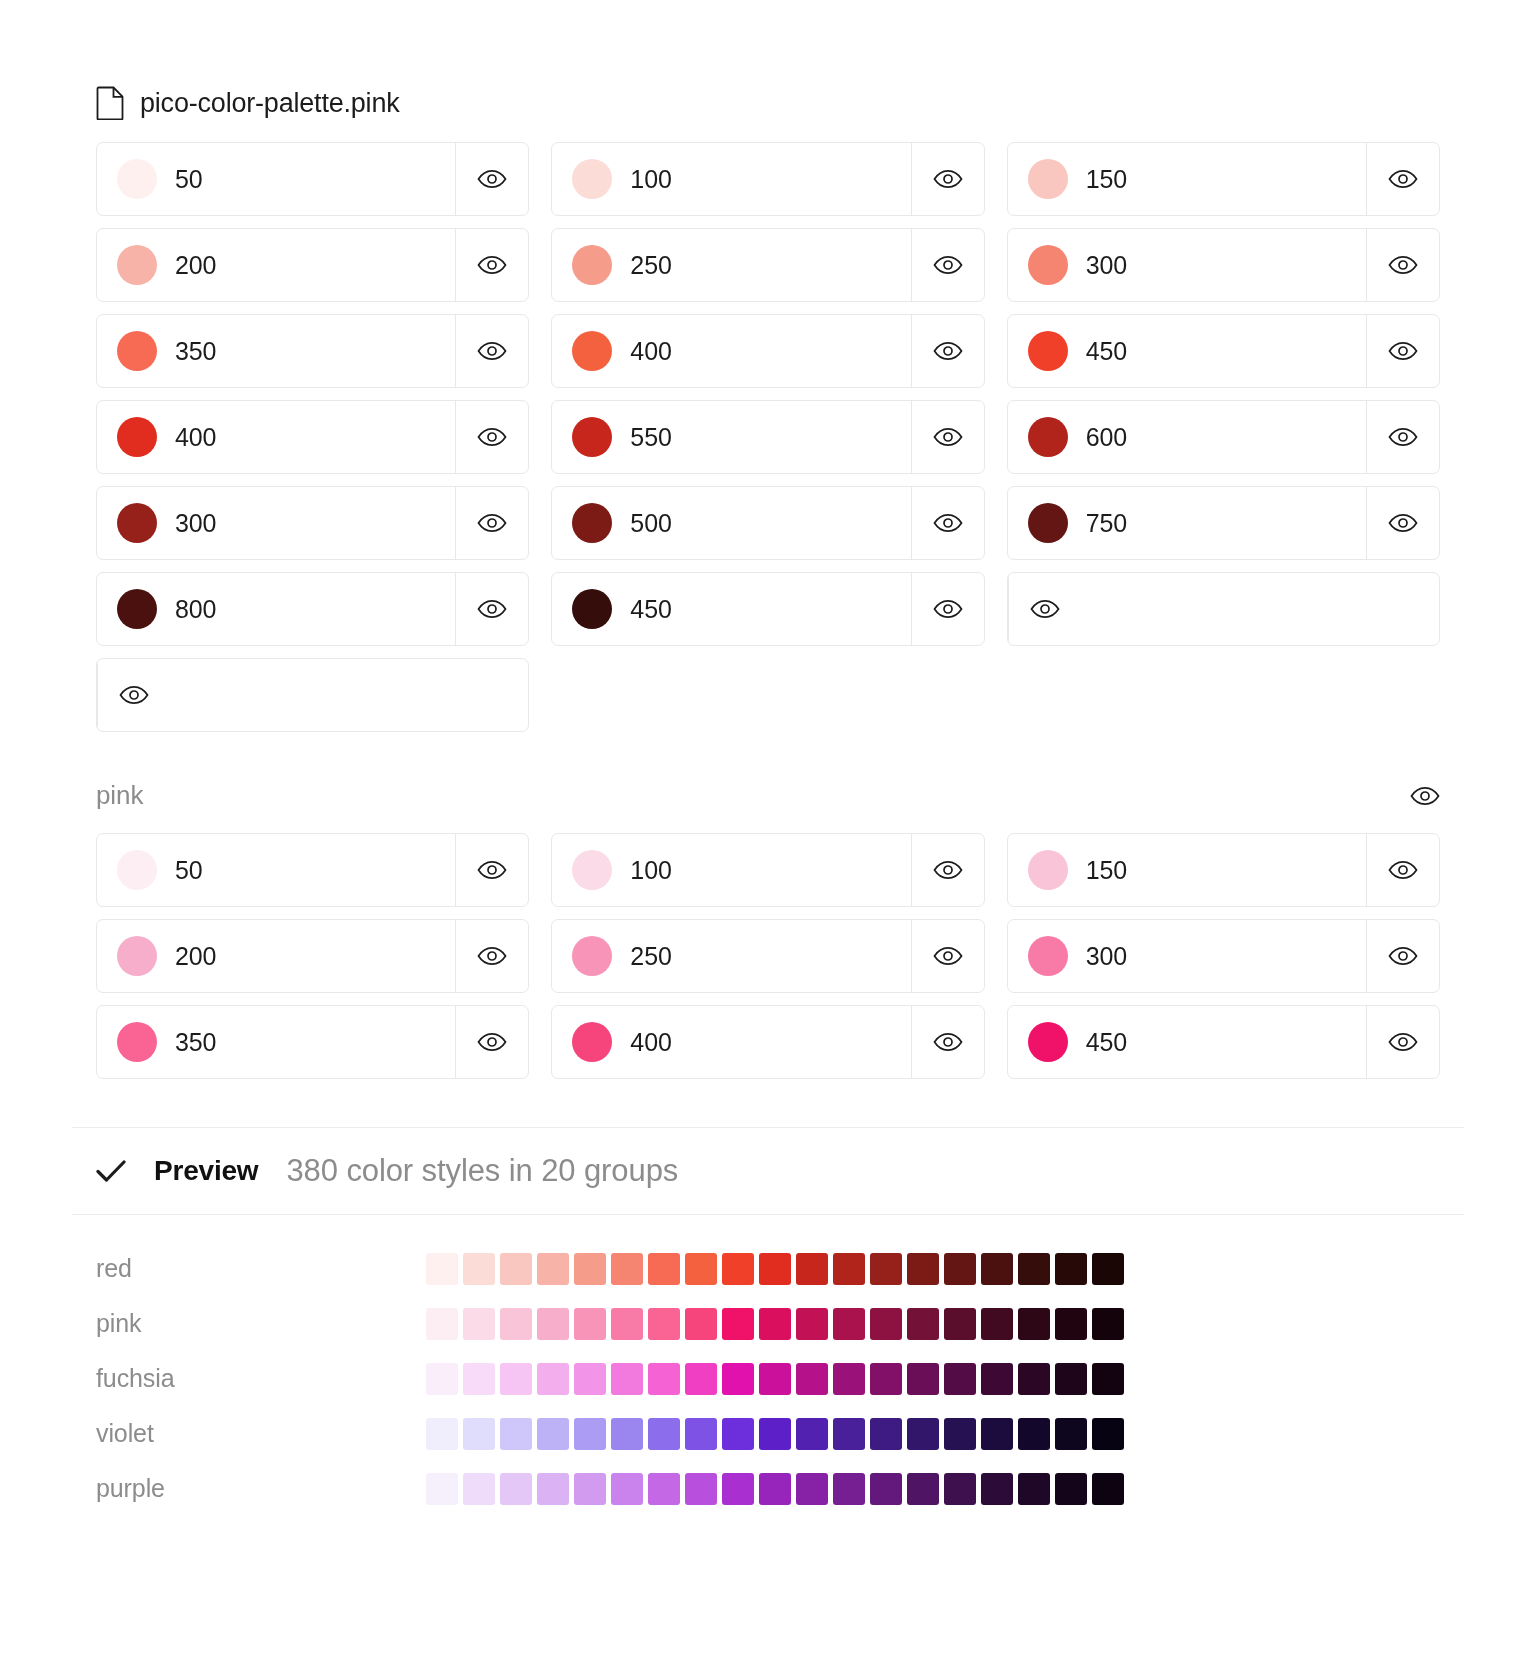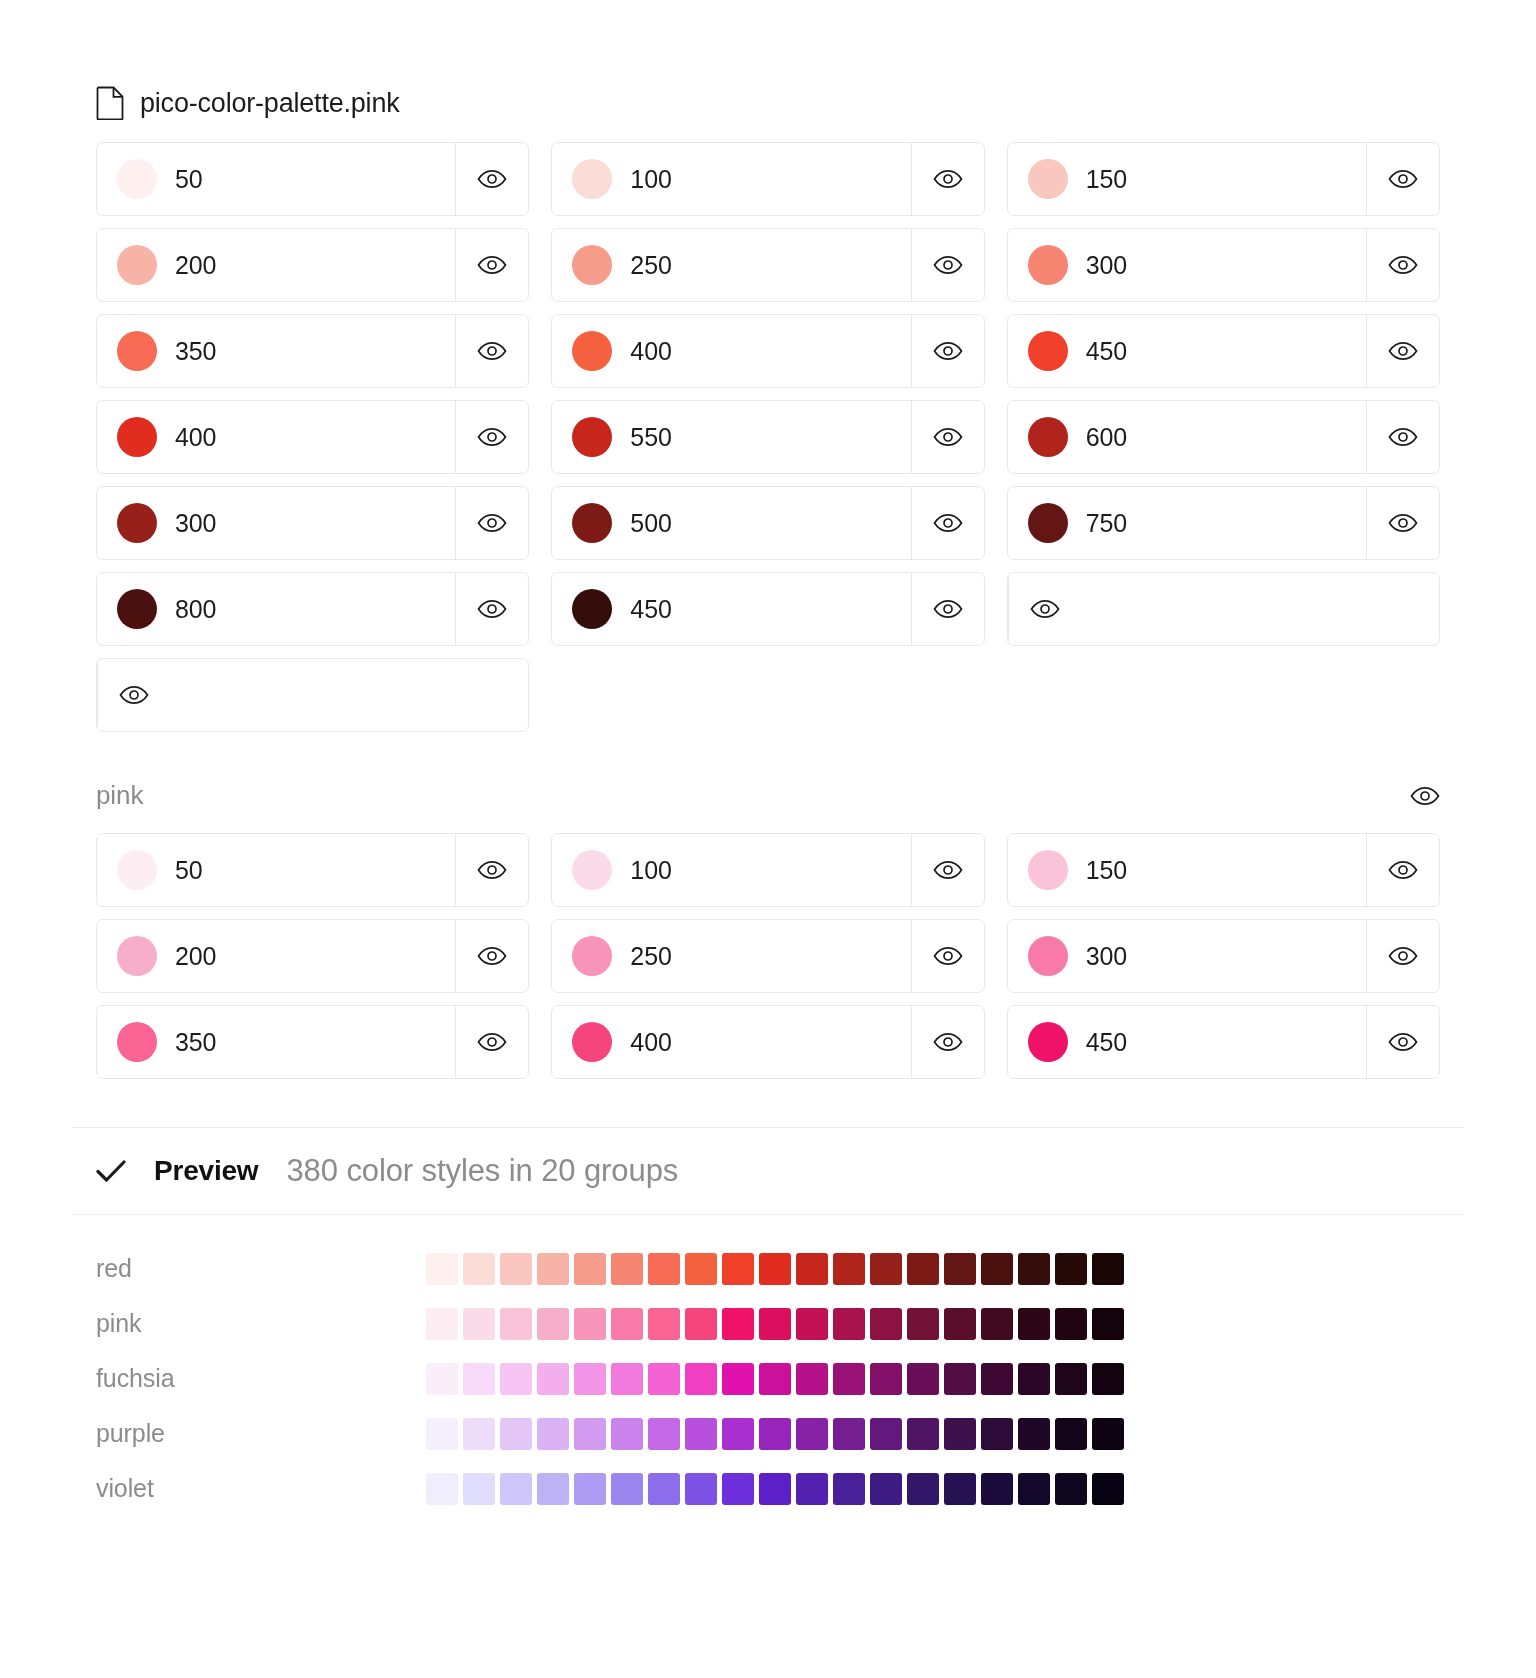--- a/index.html
+++ b/index.html
@@ -587,20 +587,44 @@
           <span class="chip" style="background: rgb(130, 16, 105);"></span>
           <span class="chip" style="background: rgb(106, 14, 87);"></span>
           <span class="chip" style="background: rgb(83, 12, 69);"></span>
           <span class="chip" style="background: rgb(61, 9, 52);"></span>
           <span class="chip" style="background: rgb(43, 7, 37);"></span>
           <span class="chip" style="background: rgb(30, 5, 26);"></span>
           <span class="chip" style="background: rgb(19, 3, 16);"></span>
         </span>
       </div>
       <div class="ramp-row">
+        <span class="ramp-name">violet</span>
+        <span class="ramp-chips">
+          <span class="chip" style="background: rgb(240, 238, 253);"></span>
+          <span class="chip" style="background: rgb(224, 220, 251);"></span>
+          <span class="chip" style="background: rgb(207, 199, 249);"></span>
+          <span class="chip" style="background: rgb(189, 178, 246);"></span>
+          <span class="chip" style="background: rgb(172, 156, 243);"></span>
+          <span class="chip" style="background: rgb(155, 133, 239);"></span>
+          <span class="chip" style="background: rgb(140, 109, 235);"></span>
+          <span class="chip" style="background: rgb(125, 82, 229);"></span>
+          <span class="chip" style="background: rgb(108, 47, 219);"></span>
+          <span class="chip" style="background: rgb(93, 31, 199);"></span>
+          <span class="chip" style="background: rgb(83, 33, 176);"></span>
+          <span class="chip" style="background: rgb(73, 32, 154);"></span>
+          <span class="chip" style="background: rgb(61, 27, 130);"></span>
+          <span class="chip" style="background: rgb(49, 22, 106);"></span>
+          <span class="chip" style="background: rgb(38, 17, 83);"></span>
+          <span class="chip" style="background: rgb(28, 12, 61);"></span>
+          <span class="chip" style="background: rgb(19, 8, 43);"></span>
+          <span class="chip" style="background: rgb(13, 6, 30);"></span>
+          <span class="chip" style="background: rgb(8, 3, 19);"></span>
+        </span>
+      </div>
+      <div class="ramp-row">
         <span class="ramp-name">purple</span>
         <span class="ramp-chips">
           <span class="chip" style="background: rgb(246, 239, 252);"></span>
           <span class="chip" style="background: rgb(238, 220, 250);"></span>
           <span class="chip" style="background: rgb(229, 199, 247);"></span>
           <span class="chip" style="background: rgb(219, 178, 244);"></span>
           <span class="chip" style="background: rgb(210, 155, 240);"></span>
           <span class="chip" style="background: rgb(202, 130, 236);"></span>
           <span class="chip" style="background: rgb(196, 104, 230);"></span>
           <span class="chip" style="background: rgb(185, 79, 221);"></span>
@@ -610,38 +634,14 @@
           <span class="chip" style="background: rgb(117, 31, 146);"></span>
           <span class="chip" style="background: rgb(98, 25, 123);"></span>
           <span class="chip" style="background: rgb(80, 20, 100);"></span>
           <span class="chip" style="background: rgb(62, 16, 78);"></span>
           <span class="chip" style="background: rgb(45, 11, 57);"></span>
           <span class="chip" style="background: rgb(31, 7, 39);"></span>
           <span class="chip" style="background: rgb(21, 5, 27);"></span>
           <span class="chip" style="background: rgb(13, 3, 17);"></span>
         </span>
       </div>
-      <div class="ramp-row">
-        <span class="ramp-name">violet</span>
-        <span class="ramp-chips">
-          <span class="chip" style="background: rgb(240, 238, 253);"></span>
-          <span class="chip" style="background: rgb(224, 220, 251);"></span>
-          <span class="chip" style="background: rgb(207, 199, 249);"></span>
-          <span class="chip" style="background: rgb(189, 178, 246);"></span>
-          <span class="chip" style="background: rgb(172, 156, 243);"></span>
-          <span class="chip" style="background: rgb(155, 133, 239);"></span>
-          <span class="chip" style="background: rgb(140, 109, 235);"></span>
-          <span class="chip" style="background: rgb(125, 82, 229);"></span>
-          <span class="chip" style="background: rgb(108, 47, 219);"></span>
-          <span class="chip" style="background: rgb(93, 31, 199);"></span>
-          <span class="chip" style="background: rgb(83, 33, 176);"></span>
-          <span class="chip" style="background: rgb(73, 32, 154);"></span>
-          <span class="chip" style="background: rgb(61, 27, 130);"></span>
-          <span class="chip" style="background: rgb(49, 22, 106);"></span>
-          <span class="chip" style="background: rgb(38, 17, 83);"></span>
-          <span class="chip" style="background: rgb(28, 12, 61);"></span>
-          <span class="chip" style="background: rgb(19, 8, 43);"></span>
-          <span class="chip" style="background: rgb(13, 6, 30);"></span>
-          <span class="chip" style="background: rgb(8, 3, 19);"></span>
-        </span>
-      </div>
     </div>
 </div>
 
 </body></html>

